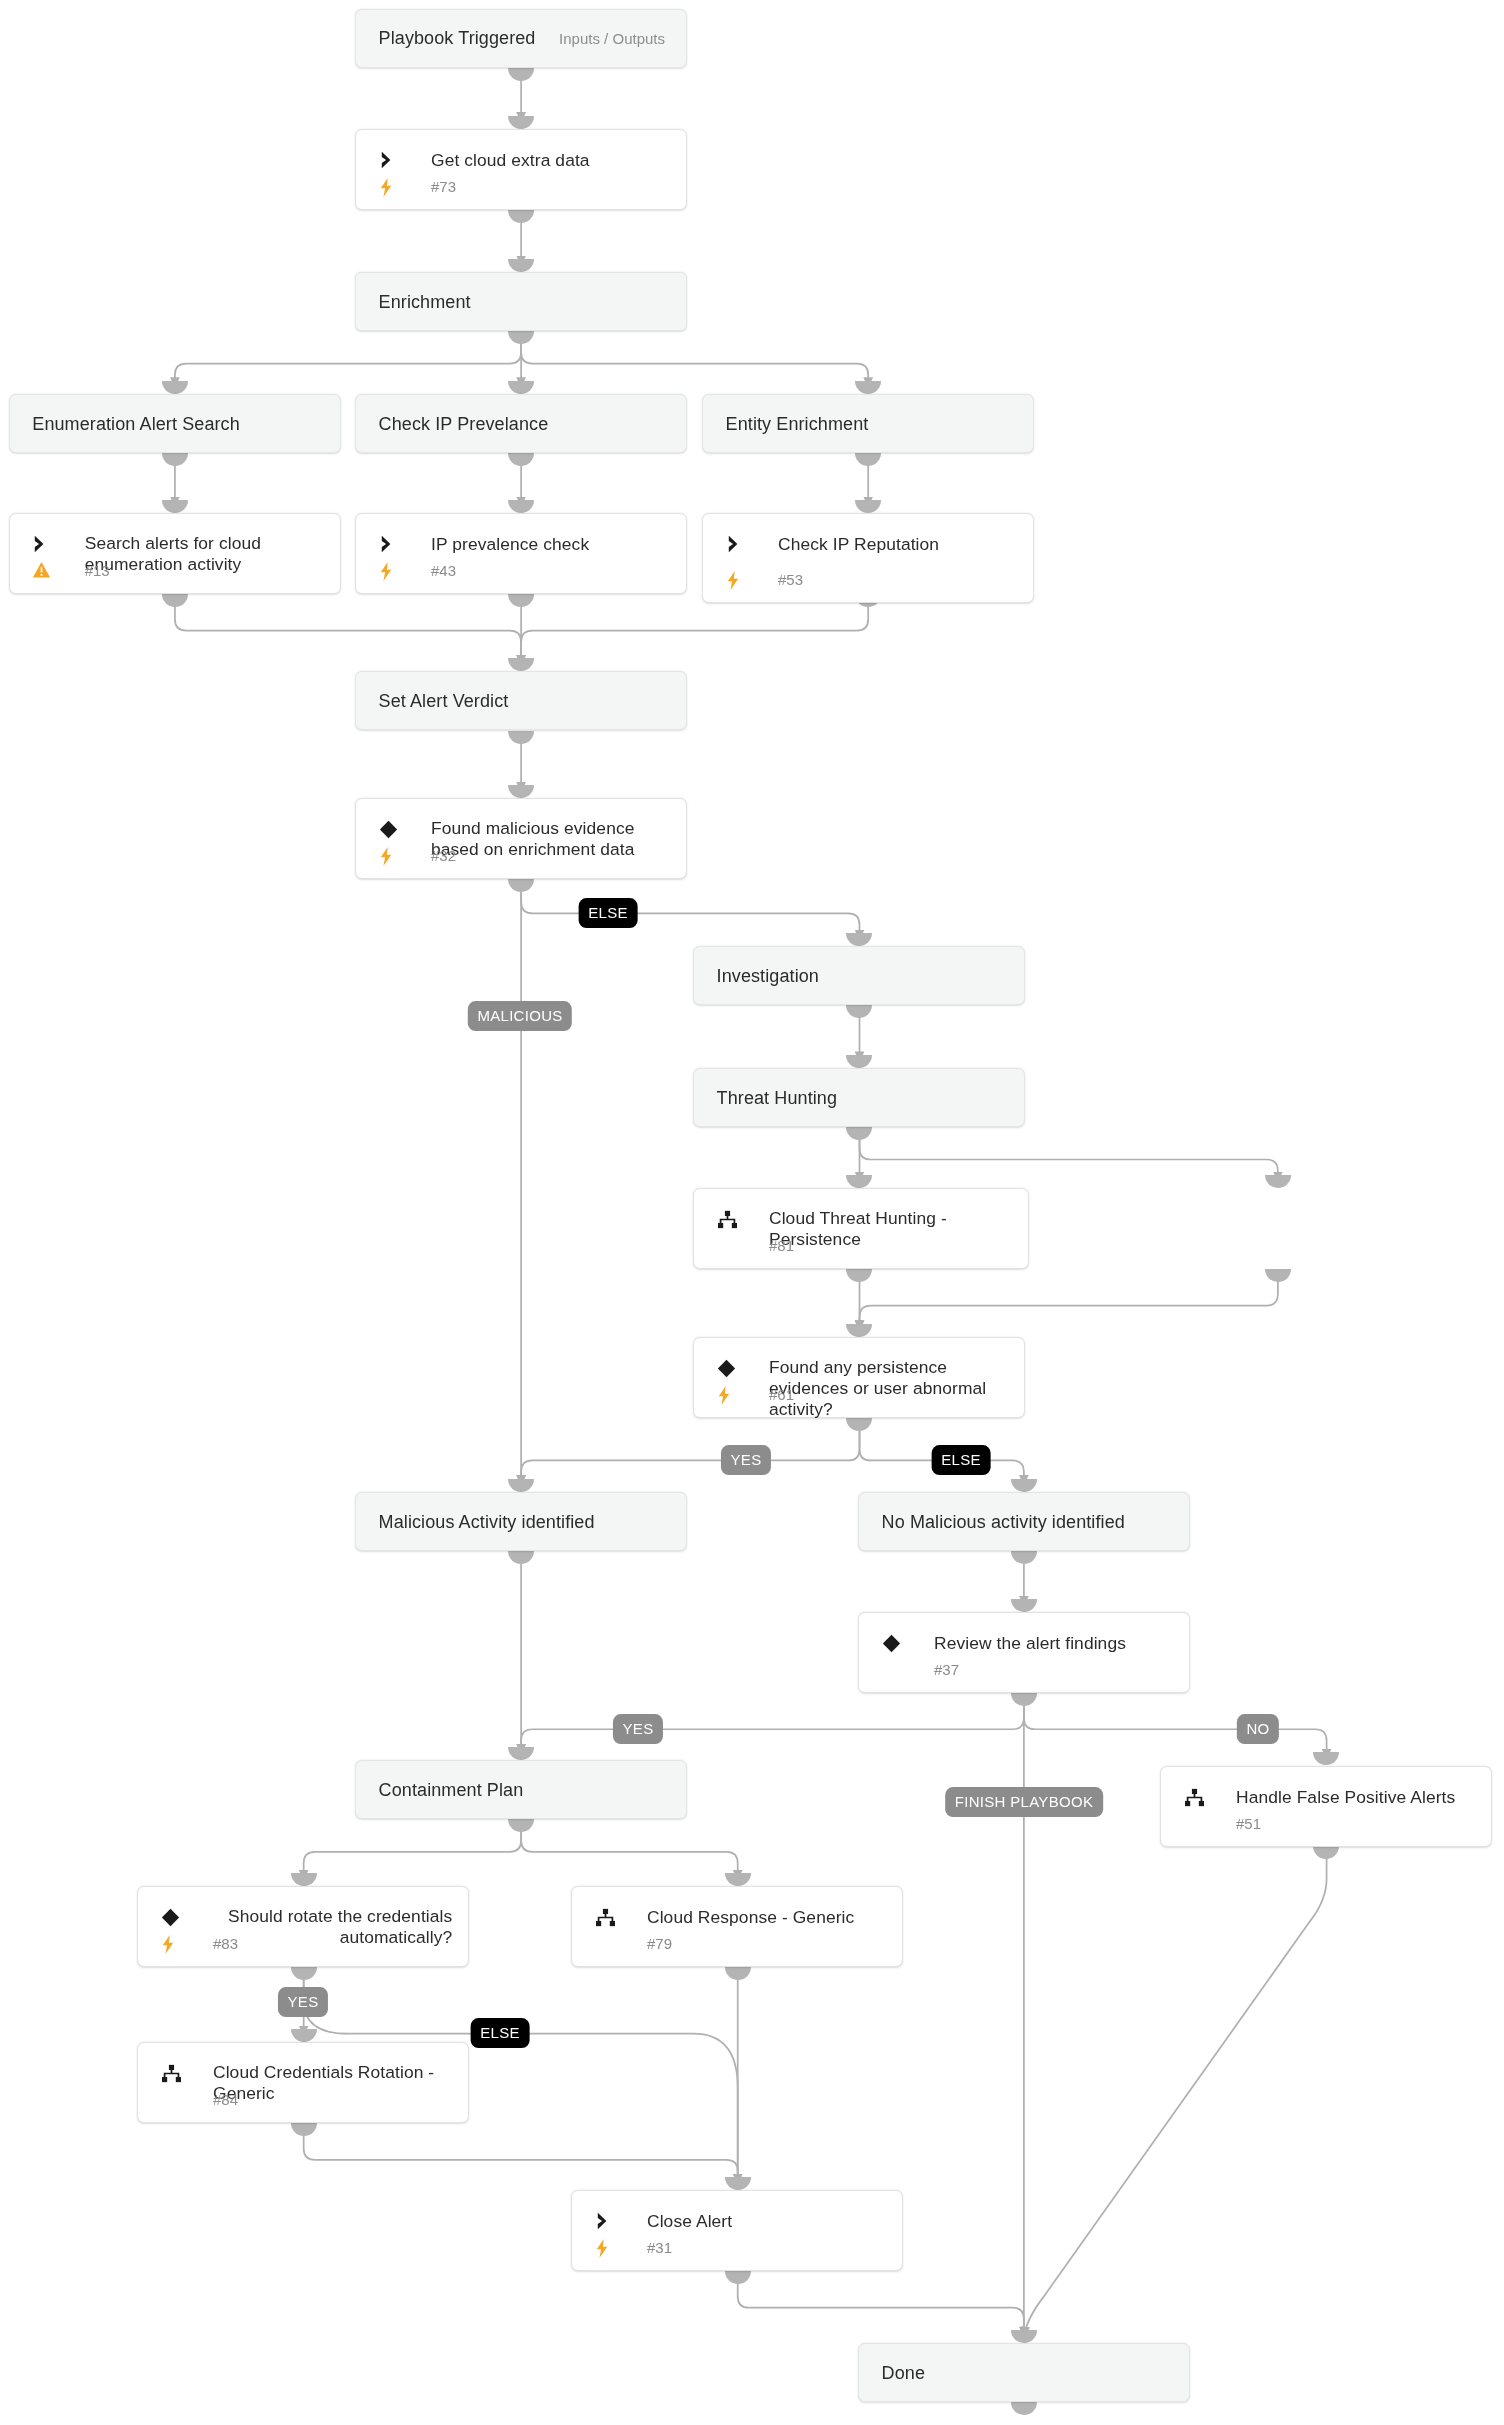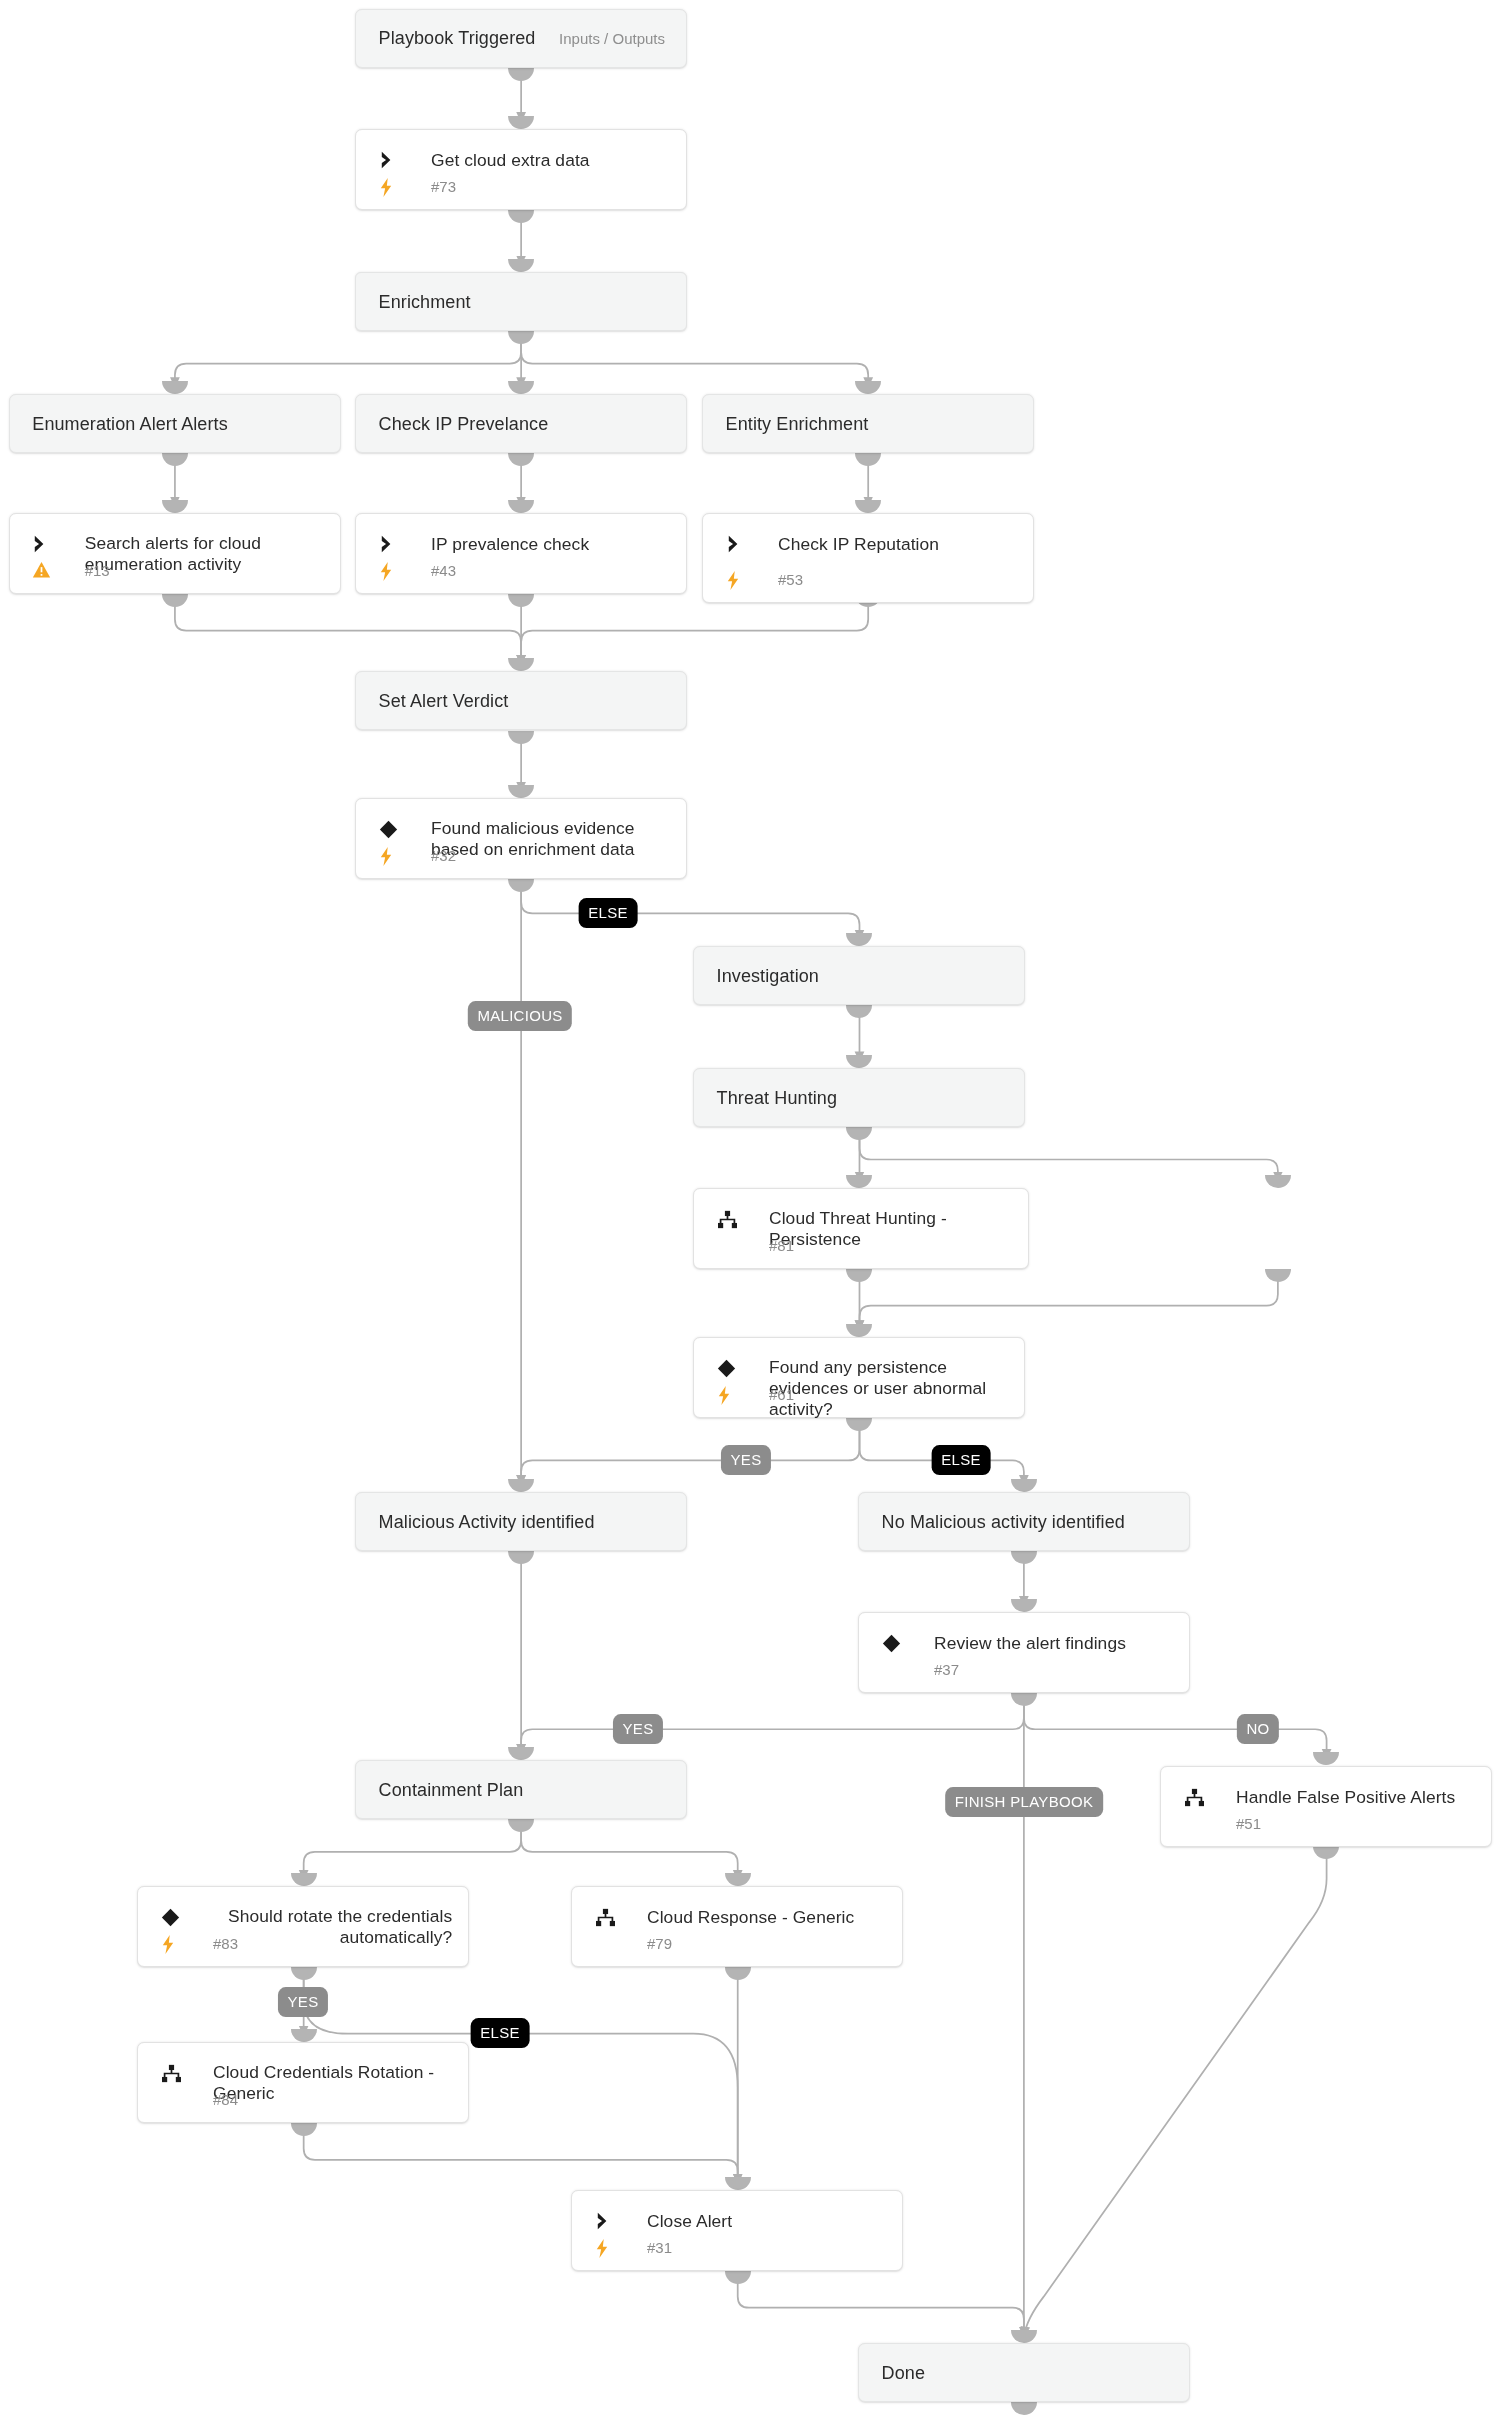--- a/index.html
+++ b/index.html
@@ -221,21 +221,21 @@
   <div class="port top" style="left:521px; top:116px;"></div>
   <div class="port bottom" style="left:521px; top:210px;"></div>
 
   <div class="node section" style="left:355px; top:272px; width:332px; height:59px;border-radius:6px;">
     <div class="node-title">Enrichment</div>
   </div>
   <div class="port top" style="left:521px; top:259px;"></div>
   <div class="port bottom" style="left:521px; top:331px;"></div>
 
   <div class="node section" style="left:8.7px; top:394px; width:332px; height:59px;">
-    <div class="node-title">Enumeration Alert Alerts</div>
+    <div class="node-title">Enumeration Alert Search</div>
   </div>
   <div class="port top" style="left:175px; top:381px;"></div>
   <div class="port bottom" style="left:175px; top:453px;"></div>
 
   <div class="node section" style="left:355px; top:394px; width:332px; height:59px;">
     <div class="node-title">Check IP Prevelance</div>
   </div>
   <div class="port top" style="left:521px; top:381px;"></div>
   <div class="port bottom" style="left:521px; top:453px;"></div>
 

